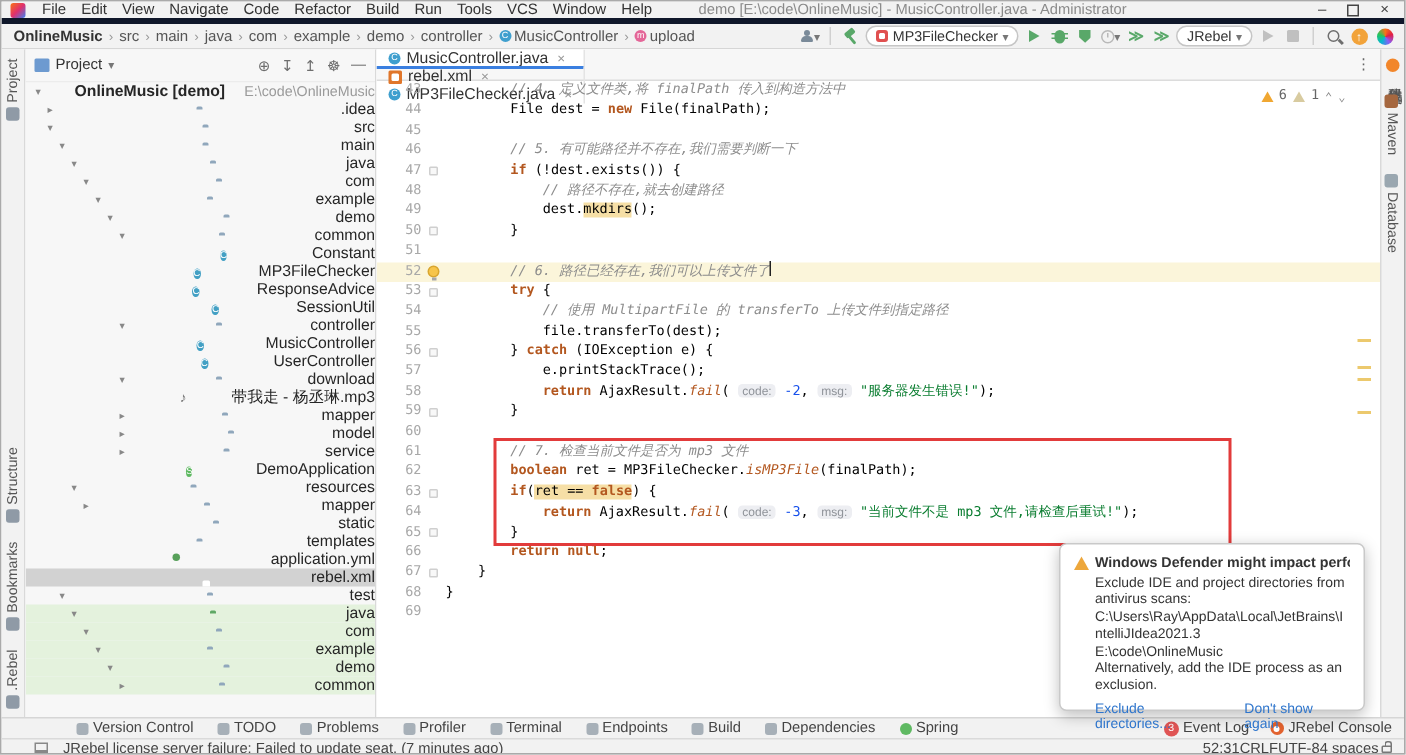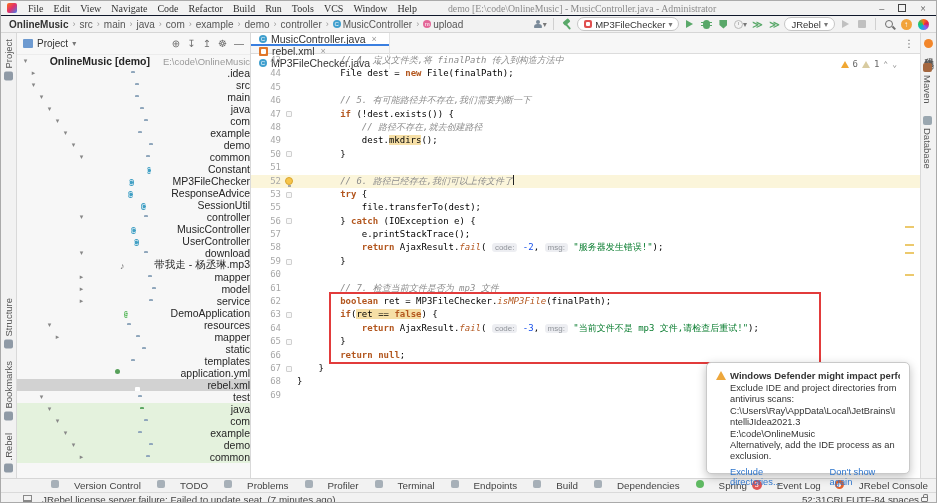--- a/index.html
+++ b/index.html
@@ -1,19 +1,19 @@
 <!DOCTYPE html>
 <html><head>
 <meta charset="utf-8">
 <style>
   *{margin:0;padding:0;box-sizing:border-box;}
   body{font-family:"Liberation Sans",sans-serif;background:#888;}
   .window{width:937px;height:503px;position:relative;background:#f7f7f7;overflow:hidden;border:1px solid #aaa;}
   
-  .menubar{height:15px;background:#f2f2f2;display:flex;align-items:center;padding:0 4px;font-size:10px;color:#333;border-bottom:1px solid #0f172a;font-family:Liberation Serif, serif;}
+  .menubar{height:15px;background:#f2f2f2;display:flex;align-items:flex-end;padding:0 4px;font-size:10px;color:#333;border-bottom:4px solid #0f172a;}
   .logo{width:10px;height:10px;border-radius:2px;background:linear-gradient(135deg,#f97316 0%,#e1306c 50%,#3b82f6 100%);margin:0 6px 0 2px;flex:0 0 auto;}
   .menu-item{padding:0 5px;cursor:default;}
   .win-title{color:#8a8a8a;margin-left:26px;white-space:nowrap;overflow:hidden;flex:1 1 auto;font-size:9.8px;}
   .win-controls{display:flex;align-items:center;gap:14px;margin-right:6px;color:#444;font-size:10px;}
   .wc-box{width:8px;height:8px;border:1px solid #444;display:inline-block;}
   
   .toolbar-row{height:17px;background:#f2f2f2;border-bottom:1px solid #d6d6d6;display:flex;align-items:center;padding:0 6px;font-size:10px;}
   .crumbs{display:flex;align-items:center;color:#555;white-space:nowrap;overflow:hidden;}
   .crumb{padding:0 2px;display:inline-flex;align-items:center;gap:2px;}
   .crumb.bold{font-weight:bold;color:#333;}
@@ -118,21 +118,21 @@
   .notif{position:absolute;left:705px;top:361px;width:204px;height:112px;background:#fff;border:1px solid #c9c9c9;border-radius:5px;box-shadow:0 3px 10px rgba(0,0,0,.25);padding:7px 9px 5px 9px;font-size:9.3px;color:#333;z-index:5;}
   .notif-title{display:flex;align-items:center;gap:4px;font-weight:bold;font-size:9.5px;white-space:nowrap;overflow:hidden;margin-bottom:2px;}
   .warn-tri{width:0;height:0;border-left:5px solid transparent;border-right:5px solid transparent;border-bottom:9px solid #eda73c;flex:0 0 auto;position:relative;}
   .notif-body{padding-left:14px;line-height:11.4px;}
   .notif-body p{word-break:break-all;}
   .notif-actions{padding-left:14px;margin-top:4px;display:flex;gap:14px;}
   .notif-link{color:#2e75cc;cursor:pointer;}
   
   .toolwin-bar{height:14px;background:#f2f2f2;border-top:1px solid #d6d6d6;display:flex;align-items:center;font-size:9.8px;color:#444;padding:0 8px;}
   .twb-left{display:flex;align-items:center;gap:16px;margin-left:42px;}
-  .twb-item{display:flex;align-items:flex-start;gap:15px;cursor:default;}
+  .twb-item{display:flex;align-items:center;gap:3px;cursor:default;}
   .twb-ic{width:8px;height:8px;border-radius:2px;background:#a7b0b8;}
   .twb-ic.spring{background:#5fb962;border-radius:50%;}
   .twb-right{margin-left:auto;display:flex;align-items:center;gap:14px;}
   .badge{min-width:10px;height:10px;border-radius:5px;background:#e05555;color:#fff;font-size:7px;line-height:10px;text-align:center;padding:0 2px;}
   .jrc-ic{width:9px;height:9px;border-radius:50%;background:#e2622f;position:relative;}
   .jrc-ic:after{content:'';position:absolute;left:2.5px;top:2.5px;width:4px;height:4px;border-radius:50%;background:#fff;}
   .status-bar{height:13px;background:#f2f2f2;border-top:1px solid #dadada;display:flex;align-items:center;font-size:9.8px;color:#444;padding:0 8px;}
   .sb-toggle{width:9px;height:8px;border:1px solid #888;border-bottom-width:3px;margin-right:10px;margin-left:14px;}
   .sb-right{margin-left:auto;display:flex;align-items:center;}
   .lock{width:7px;height:5px;border:1px solid #777;border-radius:1px;position:relative;margin-left:2px;}
@@ -505,20 +505,21 @@
           <div class="cl"><span class="cl-num">44</span><span class="cl-gut"></span><span class="cl-text" style="padding-left: 43.2px;"><span>File dest = </span><span class="tk-k">new</span><span> File(finalPath);</span></span></div>
           <div class="cl"><span class="cl-num">45</span><span class="cl-gut"></span><span class="cl-text" style="padding-left: 0px;"></span></div>
           <div class="cl"><span class="cl-num">46</span><span class="cl-gut"></span><span class="cl-text" style="padding-left: 43.2px;"><span class="tk-c">// 5. 有可能路径并不存在,我们需要判断一下</span></span></div>
           <div class="cl"><span class="cl-num">47</span><span class="cl-gut"><span class="fold"></span></span><span class="cl-text" style="padding-left: 43.2px;"><span class="tk-k">if</span><span> (!dest.exists()) {</span></span></div>
           <div class="cl"><span class="cl-num">48</span><span class="cl-gut"></span><span class="cl-text" style="padding-left: 64.8px;"><span class="tk-c">// 路径不存在,就去创建路径</span></span></div>
           <div class="cl"><span class="cl-num">49</span><span class="cl-gut"></span><span class="cl-text" style="padding-left: 64.8px;"><span>dest.</span><span class="tk-h">mkdirs</span><span>();</span></span></div>
           <div class="cl"><span class="cl-num">50</span><span class="cl-gut"><span class="fold"></span></span><span class="cl-text" style="padding-left: 43.2px;"><span>}</span></span></div>
           <div class="cl"><span class="cl-num">51</span><span class="cl-gut"></span><span class="cl-text" style="padding-left: 0px;"></span></div>
           <div class="cl cur"><span class="cl-num">52</span><span class="cl-gut"><span class="bulb"></span></span><span class="cl-text" style="padding-left: 43.2px;"><span class="tk-c">// 6. 路径已经存在,我们可以上传文件了</span><span class="caret-bar"></span></span></div>
           <div class="cl"><span class="cl-num">53</span><span class="cl-gut"><span class="fold"></span></span><span class="cl-text" style="padding-left: 43.2px;"><span class="tk-k">try</span><span> {</span></span></div>
+          <div class="cl"><span class="cl-num">54</span><span class="cl-gut"></span><span class="cl-text" style="padding-left: 64.8px;"><span class="tk-c">// 使用 MultipartFile 的 transferTo 上传文件到指定路径</span></span></div>
           <div class="cl"><span class="cl-num">55</span><span class="cl-gut"></span><span class="cl-text" style="padding-left: 64.8px;"><span>file.transferTo(dest);</span></span></div>
           <div class="cl"><span class="cl-num">56</span><span class="cl-gut"><span class="fold"></span></span><span class="cl-text" style="padding-left: 43.2px;"><span>} </span><span class="tk-k">catch</span><span> (IOException e) {</span></span></div>
           <div class="cl"><span class="cl-num">57</span><span class="cl-gut"></span><span class="cl-text" style="padding-left: 64.8px;"><span>e.printStackTrace();</span></span></div>
           <div class="cl"><span class="cl-num">58</span><span class="cl-gut"></span><span class="cl-text" style="padding-left: 64.8px;"><span class="tk-k">return</span><span> AjaxResult.</span><span class="tk-m">fail</span><span>( </span><span class="tk-p">code:</span><span class="tk-n"> -2</span><span>, </span><span class="tk-p">msg:</span><span class="tk-s"> "服务器发生错误!"</span><span>);</span></span></div>
           <div class="cl"><span class="cl-num">59</span><span class="cl-gut"><span class="fold"></span></span><span class="cl-text" style="padding-left: 43.2px;"><span>}</span></span></div>
           <div class="cl"><span class="cl-num">60</span><span class="cl-gut"></span><span class="cl-text" style="padding-left: 0px;"></span></div>
           <div class="cl"><span class="cl-num">61</span><span class="cl-gut"></span><span class="cl-text" style="padding-left: 43.2px;"><span class="tk-c">// 7. 检查当前文件是否为 mp3 文件</span></span></div>
           <div class="cl"><span class="cl-num">62</span><span class="cl-gut"></span><span class="cl-text" style="padding-left: 43.2px;"><span class="tk-k">boolean</span><span> ret = MP3FileChecker.</span><span class="tk-m">isMP3File</span><span>(finalPath);</span></span></div>
           <div class="cl"><span class="cl-num">63</span><span class="cl-gut"><span class="fold"></span></span><span class="cl-text" style="padding-left: 43.2px;"><span class="tk-k">if</span><span>(</span><span class="tk-h">ret == </span><span class="tk-hk">false</span><span>) {</span></span></div>
           <div class="cl"><span class="cl-num">64</span><span class="cl-gut"></span><span class="cl-text" style="padding-left: 64.8px;"><span class="tk-k">return</span><span> AjaxResult.</span><span class="tk-m">fail</span><span>( </span><span class="tk-p">code:</span><span class="tk-n"> -3</span><span>, </span><span class="tk-p">msg:</span><span class="tk-s"> "当前文件不是 mp3 文件,请检查后重试!"</span><span>);</span></span></div>

